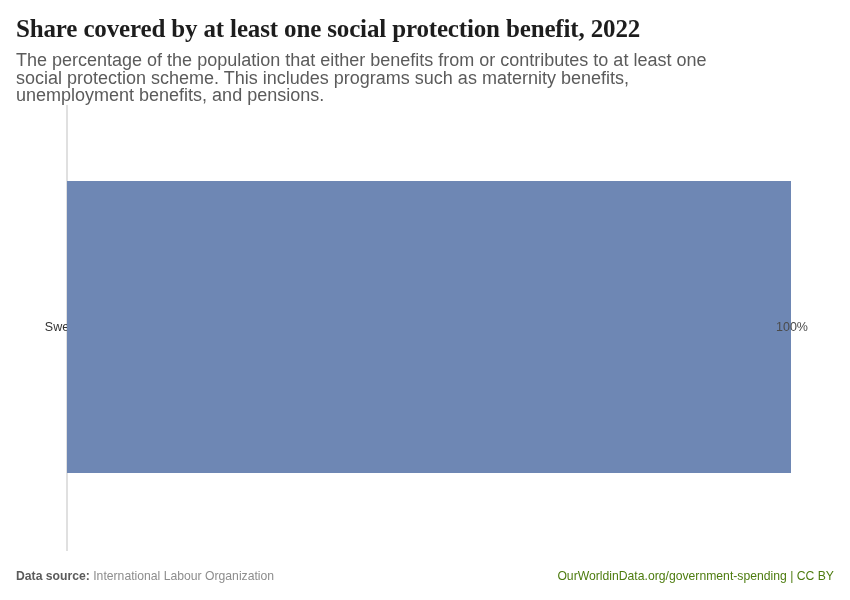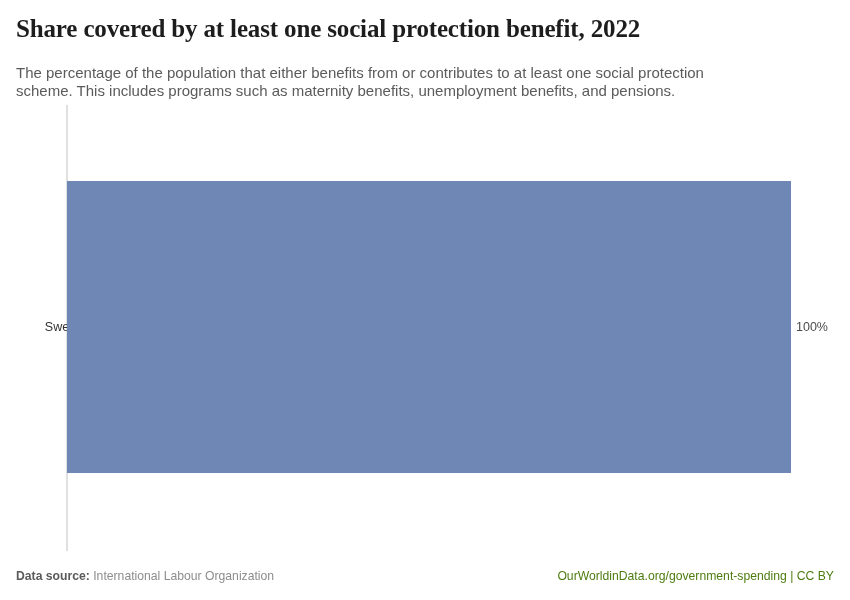--- a/index.html
+++ b/index.html
@@ -41,24 +41,24 @@
     font-size: 25px;
     font-weight: 700;
     line-height: 30px;
     color: #1d1d1d;
     letter-spacing: -0.15px;
     white-space: nowrap;
   }
   .chart-subtitle {
     position: absolute;
     left: 16px;
-    top: 64px;
+    top: 52px;
     width: 700px;
     font-family: "Liberation Sans", sans-serif;
-    font-size: 15px;
+    font-size: 18px;
     line-height: 17.5px;
     color: #5b5b5b;
   }
 
   
   .owid-logo {
     position: absolute;
     left: 769px;
     top: 13px;
     width: 65px;
@@ -127,21 +127,21 @@
     width: 58px;
     text-align: right;
     font-family: "Liberation Sans", sans-serif;
     font-size: 12.5px;
     color: #333333;
     line-height: 15px;
     padding-left: 32px;
   }
   .bar-value-label {
     position: absolute;
-    left: 796px;
+    left: 776px;
     top: 139px;
     font-family: "Liberation Sans", sans-serif;
     font-size: 12.5px;
     color: #4b4b4b;
     line-height: 15px;
     white-space: nowrap;
   }
 
   
   .footer {

